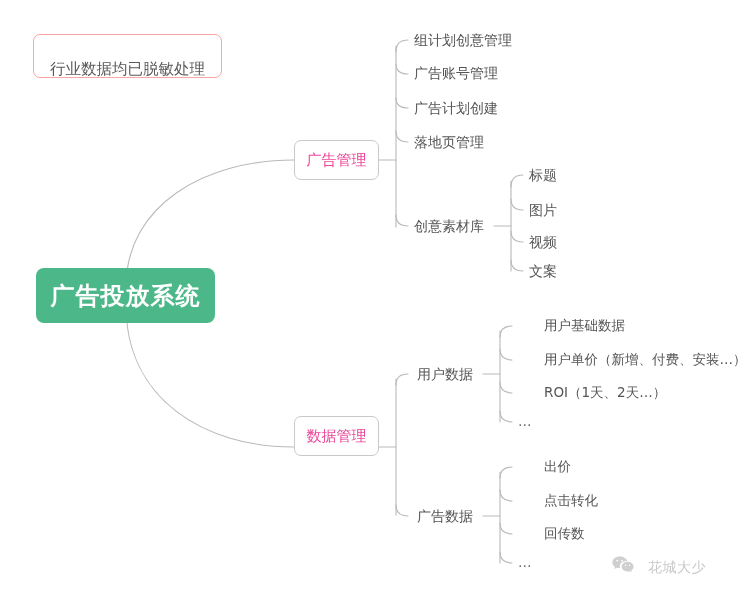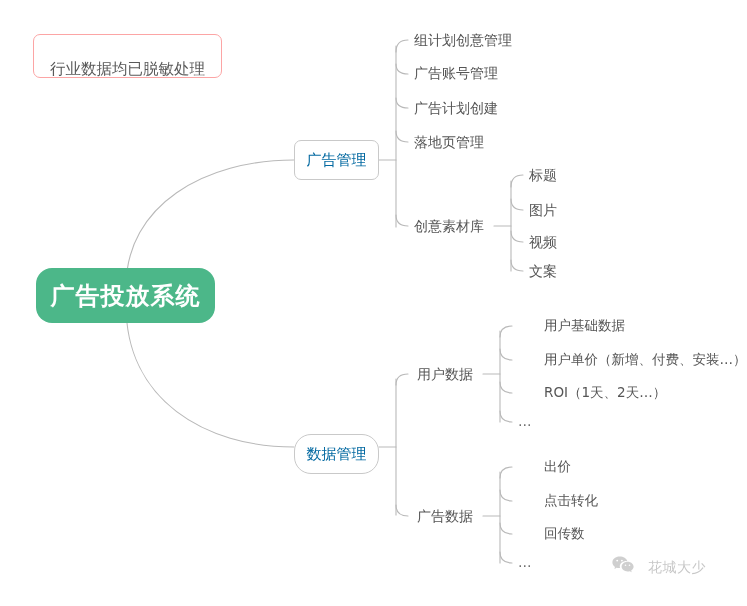--- a/index.html
+++ b/index.html
@@ -44,46 +44,46 @@
     color: #595959;
   }
 
   
   .root-box {
     left: 36px;
     top: 268px;
     width: 179px;
     height: 55px;
     box-sizing: border-box;
-    border-radius: 16px;
+    border-radius: 8px;
     display: flex;
     align-items: center;
     justify-content: center;
     font-size: 24px;
     font-weight: bold;
     color: #ffffff;
     letter-spacing: 1px;
   }
 
   
   .branch-box {
     box-sizing: border-box;
     border: 1px solid #c9c9c9;
     border-radius: 7px;
     background: #ffffff;
     display: flex;
     align-items: center;
     justify-content: center;
     font-size: 15px;
-    color: #0369a1;
+    color: #ec4899;
     width: 85px;
     height: 40px;
   }
   .branch-ad   { left: 294px; top: 140px; }
-  .branch-data { left: 294px; top: 434px; border-radius: 17px; }
+  .branch-data { left: 294px; top: 416px; }
 
   
   .leaf {
     font-size: 14px;
     color: #555555;
     transform: translateY(-50%);
   }
   .leaf.small {
     font-size: 13.5px;
     margin-left: 26px;

